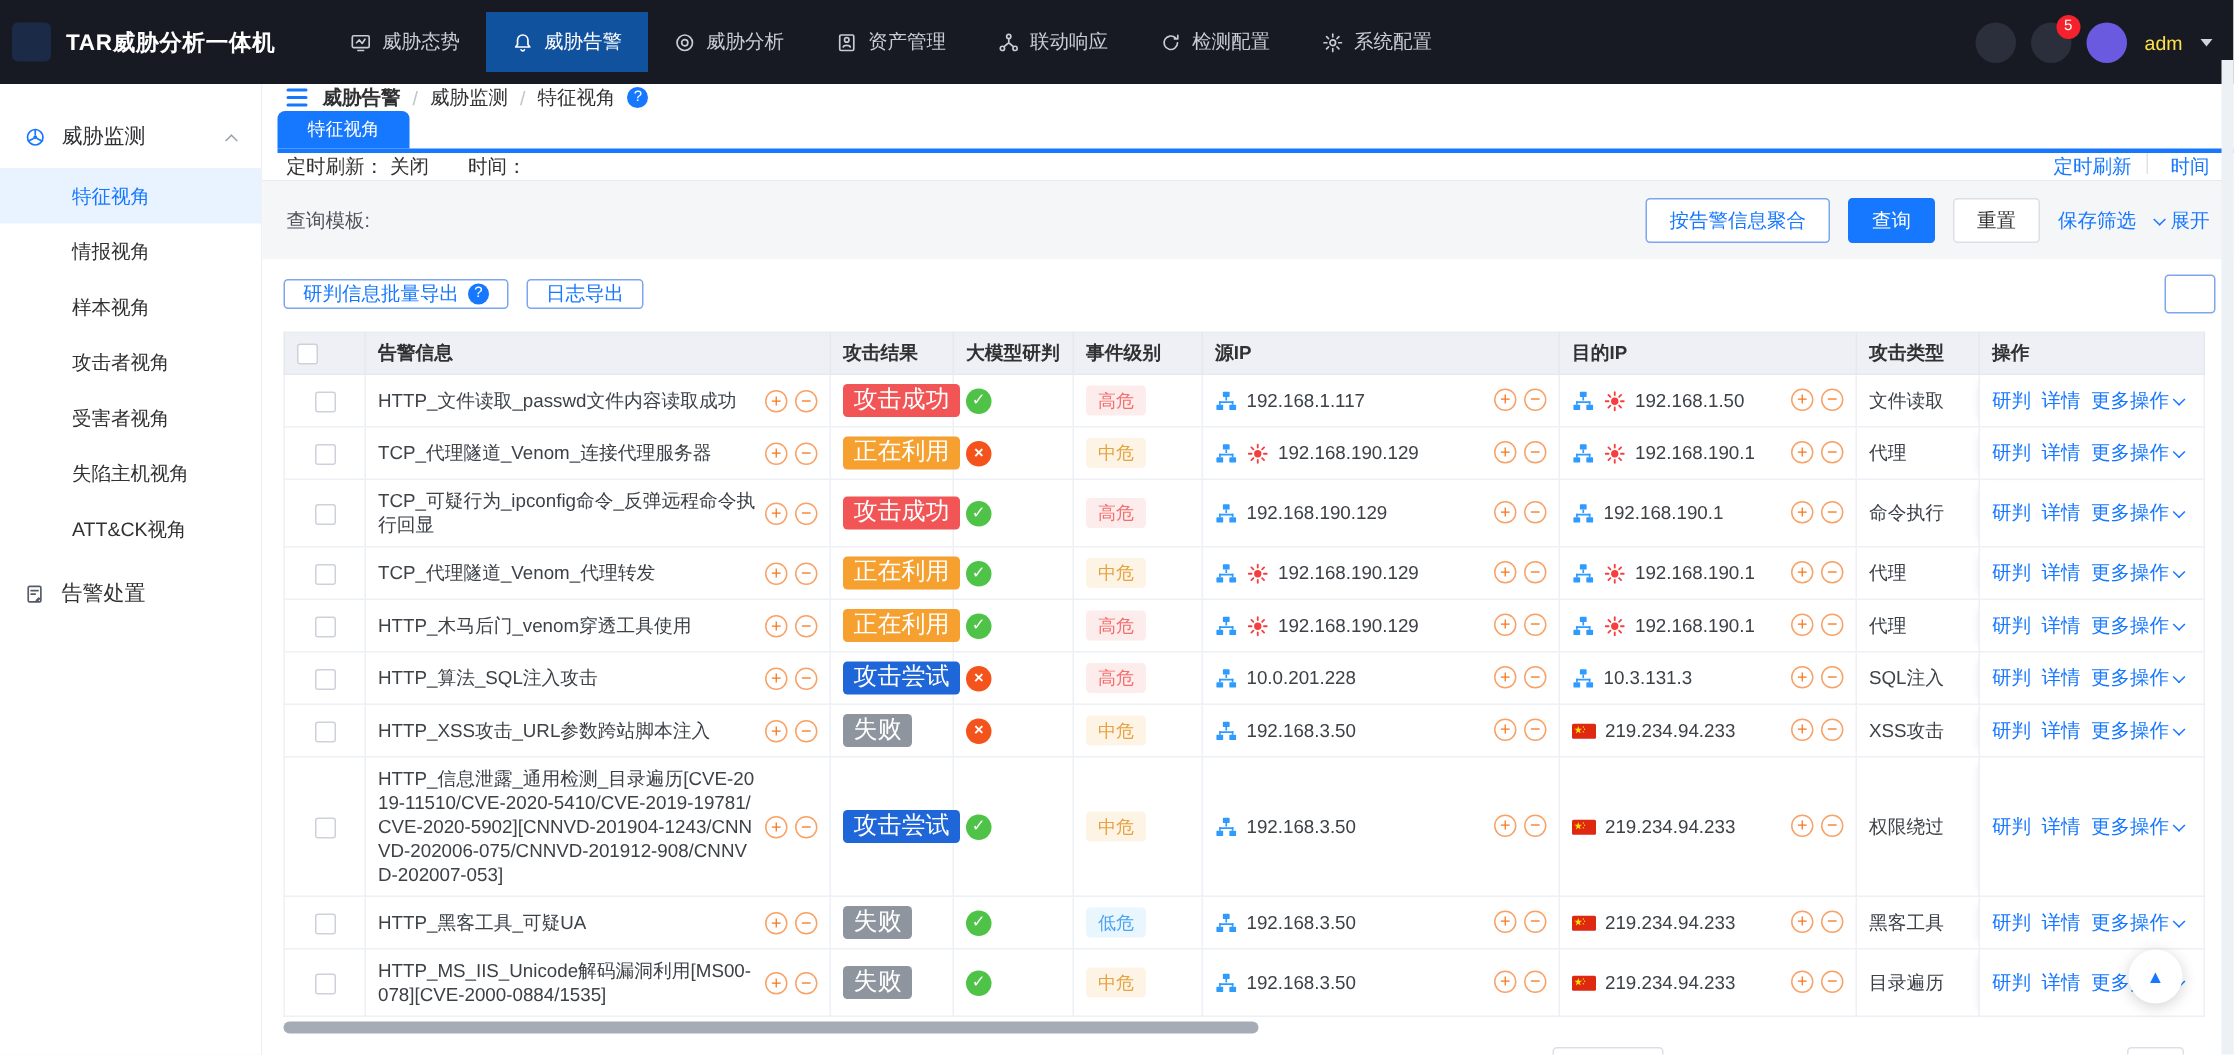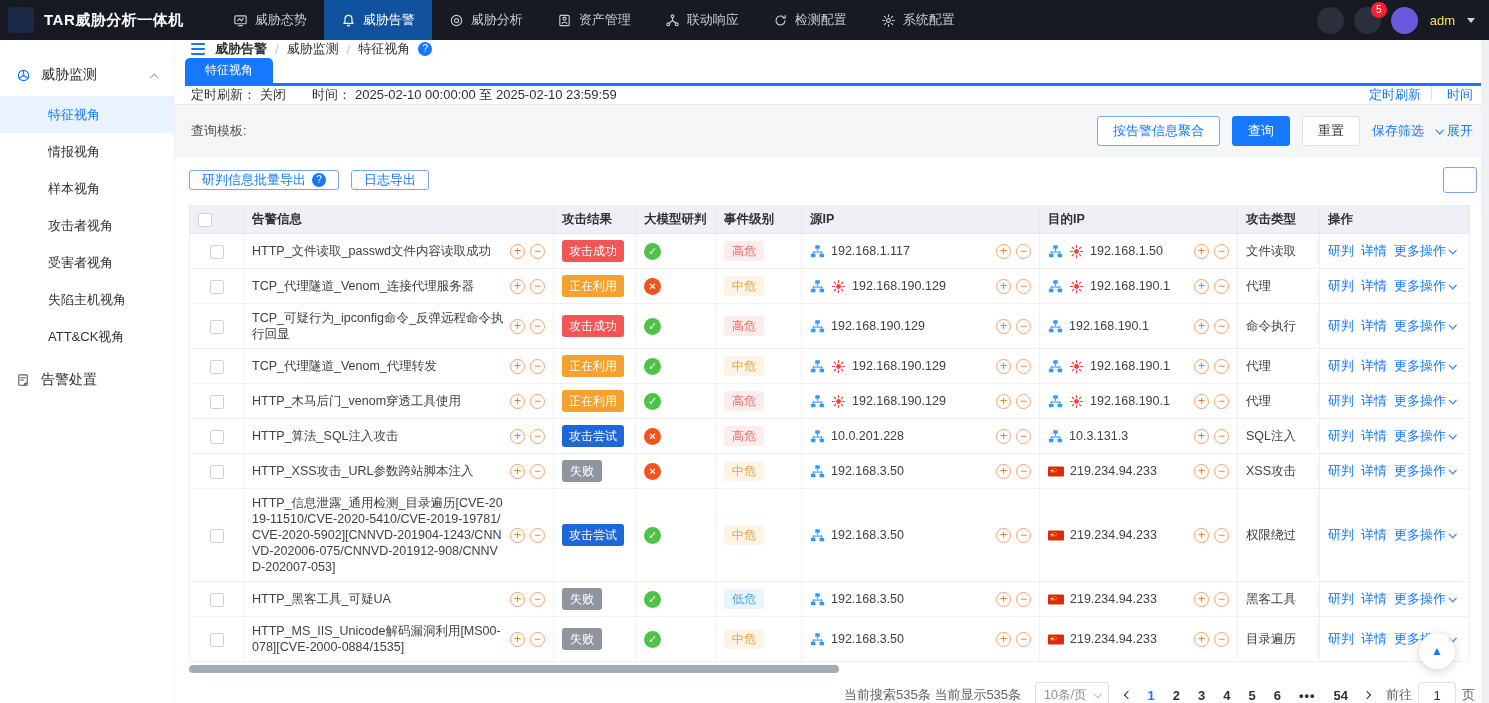--- a/index.html
+++ b/index.html
@@ -7,21 +7,21 @@
   --badge-red:#f25555; --badge-orange:#f5a02f; --badge-blue:#1f66d9; --badge-gray:#8f959e;
   --green:#4fc348; --fail-red:#f4541c;
   --sev-high:#f56c6c; --sev-mid:#e6a23c; --sev-low:#4aa3f0;
 }
 *{box-sizing:border-box;margin:0;padding:0;}
 body{width:1489px;height:703px;overflow:hidden;font-family:"Liberation Sans","DejaVu Sans",sans-serif;background:#f0f2f5;color:#303133;}
 .icon{display:inline-flex;align-items:center;justify-content:center;}
 .icon svg{display:block;}
 
 
-.topbar{height:40px;background:var(--topbar-bg);display:flex;align-items:center;color:#c7ccd6;padding:0 14px 0 8px;}
+.topbar{height:56px;background:var(--topbar-bg);display:flex;align-items:center;color:#c7ccd6;padding:0 14px 0 8px;}
 .logo{display:flex;align-items:center;gap:10px;}
 .logo-mark{width:26px;height:26px;border-radius:4px;background:#1b2a47;}
 .logo-title{color:#fff;font-size:15px;font-weight:bold;letter-spacing:.5px;}
 .topnav{display:flex;margin-left:32px;height:40px;}
 .nav-item{display:flex;align-items:center;gap:7px;padding:0 17px;font-size:13px;cursor:pointer;color:#c7ccd6;}
 .nav-item .icon{color:#c7ccd6;}
 .nav-item.active{background:var(--topbar-active);color:#fff;}
 .nav-item.active .icon{color:#fff;}
 .tb-right{margin-left:auto;display:flex;align-items:center;gap:10px;}
 .tb-iconbtn{width:27px;height:27px;border-radius:50%;background:#2a2f3b;display:flex;align-items:center;justify-content:center;color:#e2e5ec;position:relative;cursor:pointer;}
@@ -88,33 +88,33 @@
 
 table.alert-table{width:1280px;border-collapse:collapse;table-layout:fixed;border:1px solid #e9edf3;}
 .alert-table th{background:#eef0f5;height:28px;font-size:12.5px;font-weight:bold;color:#303133;text-align:left;padding:0 8px;border:1px solid #e4e8f0;border-top:none;}
 .alert-table td{padding:6px 8px;font-size:12.5px;line-height:16px;color:#3d4248;border:1px solid #edf0f5;vertical-align:middle;}
 .c-check{text-align:center;}
 .checkbox{display:inline-block;width:14px;height:14px;border:1px solid #cdd2da;border-radius:2px;background:#fff;cursor:pointer;vertical-align:middle;}
 .alert-cell{display:flex;align-items:center;gap:4px;}
 .alert-text{flex:1;word-break:break-all;}
 .pm{display:inline-flex;gap:5px;flex:none;}
 .pm-i{width:15px;height:15px;border:1px solid #f8a268;border-radius:50%;color:#f7791f;font-size:12px;line-height:13px;text-align:center;background:#fff;cursor:pointer;flex:none;}
-.bdg{display:inline-block;min-width:40px;text-align:center;padding:3px 7px;border-radius:3px;color:#fff;font-size:12px;white-space:nowrap;}
+.bdg{display:inline-block;min-width:40px;text-align:center;padding:3px 7px;border-radius:3px;color:#fff;font-size:16px;white-space:nowrap;}
 .bdg.success{background:var(--badge-red);}
 .bdg.exploiting{background:var(--badge-orange);}
 .bdg.attempt{background:var(--badge-blue);}
 .bdg.fail{background:var(--badge-gray);}
 .vd{display:inline-block;width:17px;height:17px;border-radius:50%;color:#fff;font-size:11px;line-height:17px;text-align:center;font-weight:bold;}
 .vd.ok{background:var(--green);}
 .vd.bad{background:var(--fail-red);}
 .sev{display:inline-block;padding:2px 8px;border-radius:3px;font-size:12px;}
 .sev.high{background:#fdecec;color:var(--sev-high);}
 .sev.mid{background:#fdf4e6;color:var(--sev-mid);}
 .sev.low{background:#e9f6fe;color:var(--sev-low);}
-.ip-cell{display:flex;align-items:center;gap:6px;}
+.ip-cell{display:flex;gap:6px;}
 .ip-cell .pm{margin-left:auto;}
 .ic-net{color:#2f9bff;}
 .ic-threat{color:#f53f3f;}
 .c-act{box-shadow:-5px 0 6px -5px rgba(0,0,0,.12);}
 .acts{display:flex;align-items:center;gap:7px;color:var(--accent);font-size:12.5px;white-space:nowrap;}
 .acts .link{gap:3px;}
 
 
 .hscroll{width:1280px;height:8px;position:relative;margin-top:3px;}
 .hthumb{position:absolute;left:0;top:0;width:650px;height:8px;border-radius:4px;background:#a6acb6;cursor:pointer;}
@@ -285,21 +285,20 @@
       <div class="tabs-line"></div>
     </div>
 
     <div class="time-row">
       <span class="time-group">
         <span>定时刷新：</span>
           <span>关闭</span>
       </span>
       <span class="time-group">
         <span>时间：</span>
-          <span>2025-02-10 00:00:00 至 2025-02-10 23:59:59</span>
       </span>
       <span class="time-actions">
         <span class="time-link">
             <span class="icon"></span>
             <span>定时刷新</span>
           </span>
         <span class="vdiv"></span>
         <span class="time-link">
             <span class="icon"></span>
             <span>时间</span>

